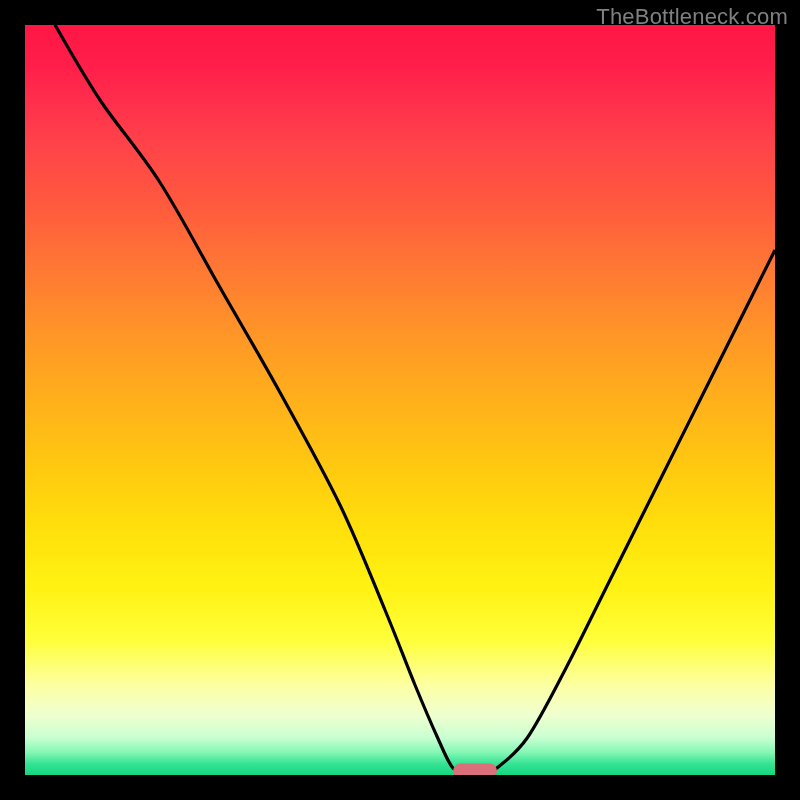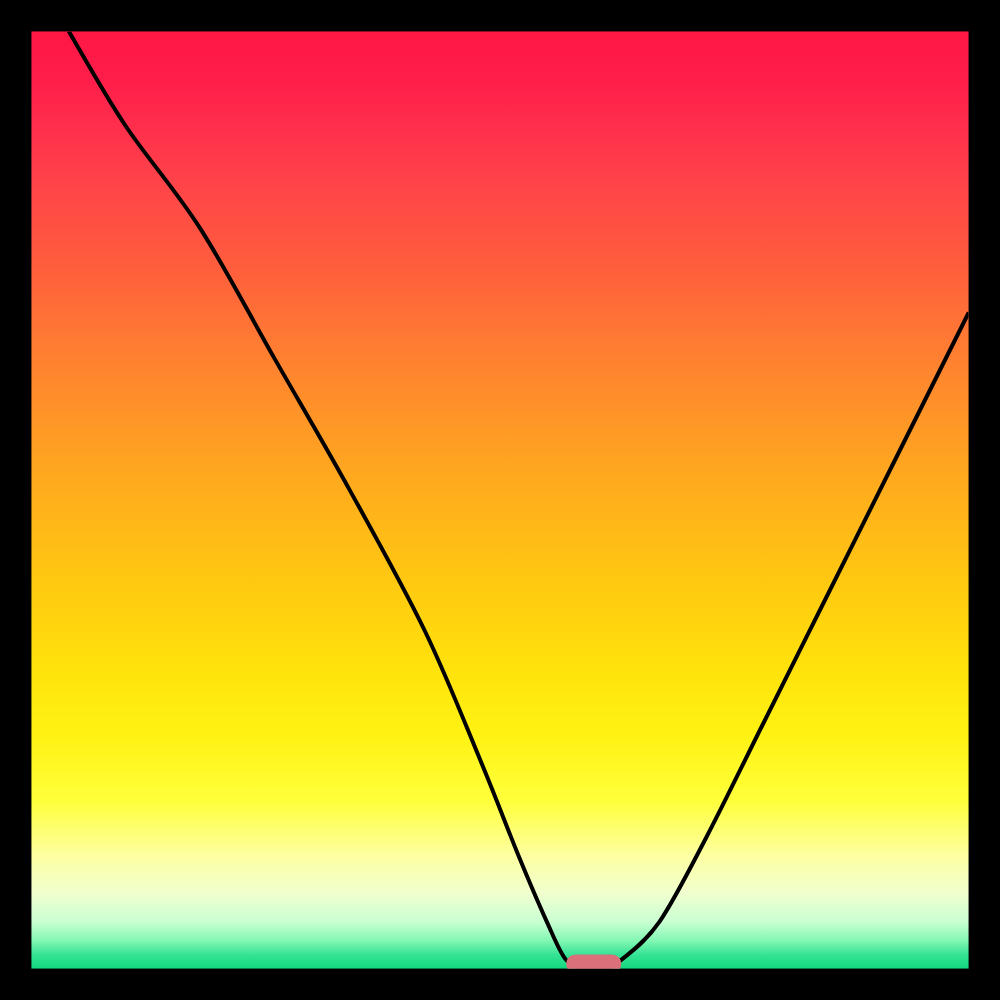--- a/index.html
+++ b/index.html
@@ -77,20 +77,21 @@
     height: 15px;
     background: #d9707a;
     border-radius: 8px;
     transform: translate(-50%, -50%);
   }
 </style>
 </head>
 <body>
 
 <div class="outer">
+  <div class="watermark">TheBottleneck.com</div>
 
   <div class="plot-area">
     <div class="gradient"></div>
 
     <svg class="curve" viewBox="0 0 750 750" preserveAspectRatio="none">
       <path d="M 30 0 C 37.5 12.5, 57.5 48.75, 75 75 C 92.5 101.25, 115 126.25, 135 157.5 C 155 188.75, 175 227.5, 195 262.5 C 215 297.5, 235.00000000000003 331.25, 255.00000000000003 367.5 C 275 403.75, 297.5 443.75, 315 480 C 332.5 516.25, 347.5 555, 360 585 C 372.5 615, 381.25 638.75, 390 660 C 398.75 681.25, 406.25000000000006 698.75, 412.50000000000006 712.5 C 418.75000000000006 726.25, 422.49999999999994 736.25, 427.49999999999994 742.5 C 432.49999999999994 748.75, 437.5 748.75, 442.5 750 C 447.5 751.25, 452.5 751.25, 457.5 750 C 462.5 748.75, 465 748.75, 472.5 742.5 C 480 736.25, 491.25000000000006 728.75, 502.50000000000006 712.5 C 513.75 696.25, 526.25 671.25, 540 645 C 553.75 618.75, 568.75 587.5, 585 555 C 601.25 522.5, 620 485, 637.5 450 C 655 415, 675 375, 690 345 C 705 315, 717.5 290, 727.5 270 C 737.5 250, 746.25 232.5, 750 225"></path>
     </svg>
 
     <div class="marker" style="left: 450px; top: 746px;"></div>
   </div>

